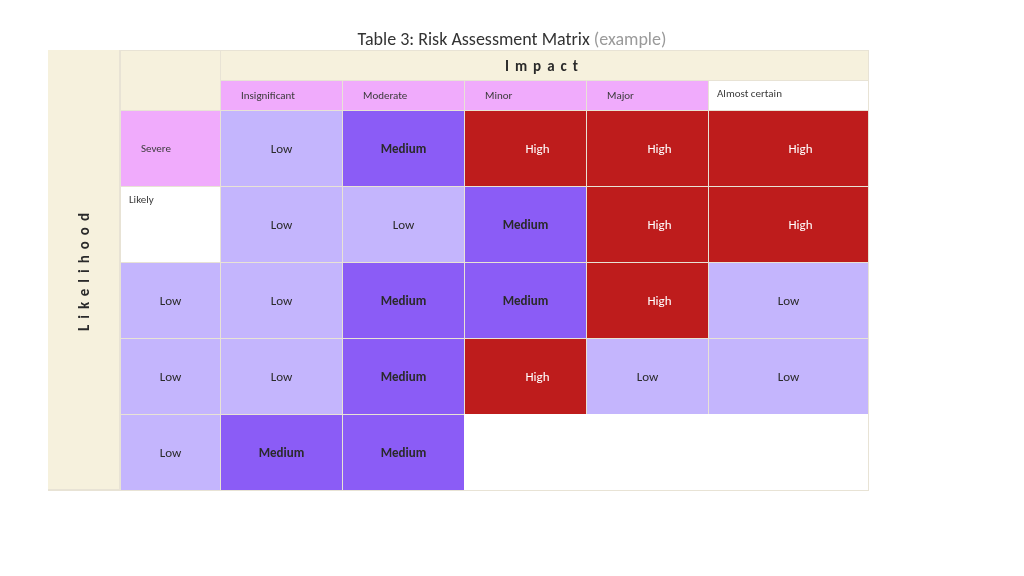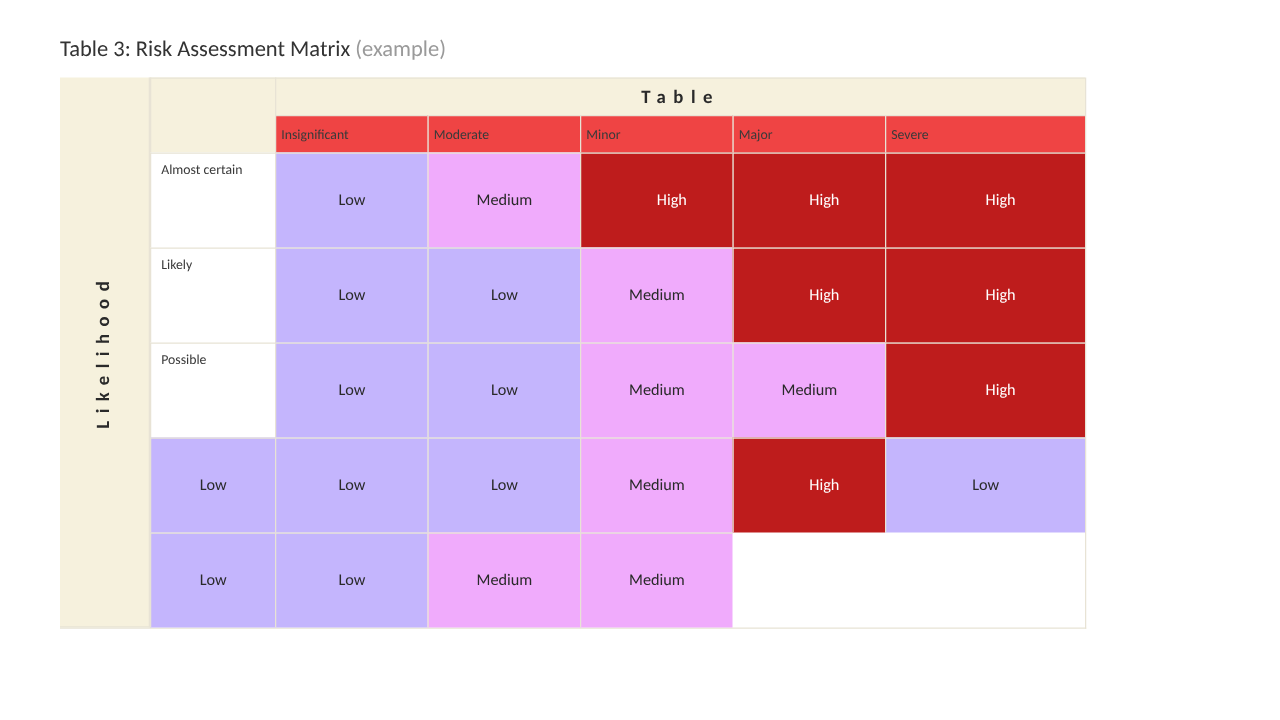--- a/index.html
+++ b/index.html
@@ -11,21 +11,21 @@
       font-family: "Segoe UI", Calibri, Arial, sans-serif;
       background: #ffffff;
       width: 1024px;
       height: 576px;
       padding: 28px 48px;
     }
     .title {
       font-size: 18px;
       font-weight: 400;
       color: #333;
-      margin-bottom: 12px;
+      text-align: center;
     }
     .title .muted {
       color: #9a9a9a;
     }
     .matrix {
       display: grid;
       grid-template-columns: 72px 100px repeat(3, 122px) 122px 160px;
       grid-template-rows: 30px 30px repeat(5, 76px);
       border-right: 1px solid #e8e3d5;
       border-bottom: 1px solid #e8e3d5;
@@ -59,80 +59,80 @@
       transform: rotate(180deg);
     }
     .corner-blank {
       grid-column: 2;
       grid-row: 1 / span 2;
       background: #f6f1dd;
       border-left: 1px solid #e8e3d5;
       border-top: 1px solid #e8e3d5;
     }
     .impact-header {
-      background: #ef4444;
+      background: #f0abfc;
       justify-content: flex-start;
-      padding-left: 4px;
+      padding-left: 20px;
       font-size: 11px;
       color: #3a3a3a;
     }
     .likelihood-header {
       background: #ffffff;
       justify-content: flex-start;
       align-items: flex-start;
       padding: 6px 8px;
       font-size: 11px;
       color: #3a3a3a;
     }
     .risk-low {
       background: #c4b5fd;
     }
     .risk-medium {
-      background: #f0abfc;
+      background: #8b5cf6;
+      font-weight: bold;
     }
     .risk-high {
       background: #be1c1c;
       color: #ffffff;
       padding-left: 24px;
     }
   </style>
 </head>
 <body>
 
 <div class="title">
   <span>Table 3: Risk Assessment Matrix </span><span class="muted">(example)</span>
 </div>
 
 <div class="matrix">
 
   <div class="cell axis-likelihood">Likelihood</div>
   <div class="corner-blank"></div>
-  <div class="cell axis-impact">Table</div>
+  <div class="cell axis-impact">Impact</div>
 
   <div class="cell impact-header">Insignificant</div>
   <div class="cell impact-header">Moderate</div>
   <div class="cell impact-header">Minor</div>
   <div class="cell impact-header">Major</div>
+  <div class="cell likelihood-header">Almost certain</div>
+
   <div class="cell impact-header">Severe</div>
-
-  <div class="cell likelihood-header">Almost certain</div>
   <div class="cell risk-low">Low</div>
   <div class="cell risk-medium">Medium</div>
   <div class="cell risk-high">High</div>
   <div class="cell risk-high">High</div>
   <div class="cell risk-high">High</div>
 
   <div class="cell likelihood-header">Likely</div>
   <div class="cell risk-low">Low</div>
   <div class="cell risk-low">Low</div>
   <div class="cell risk-medium">Medium</div>
   <div class="cell risk-high">High</div>
   <div class="cell risk-high">High</div>
 
-  <div class="cell likelihood-header">Possible</div>
   <div class="cell risk-low">Low</div>
   <div class="cell risk-low">Low</div>
   <div class="cell risk-medium">Medium</div>
   <div class="cell risk-medium">Medium</div>
   <div class="cell risk-high">High</div>
 
   <div class="cell risk-low">Low</div>
   <div class="cell risk-low">Low</div>
   <div class="cell risk-low">Low</div>
   <div class="cell risk-medium">Medium</div>

